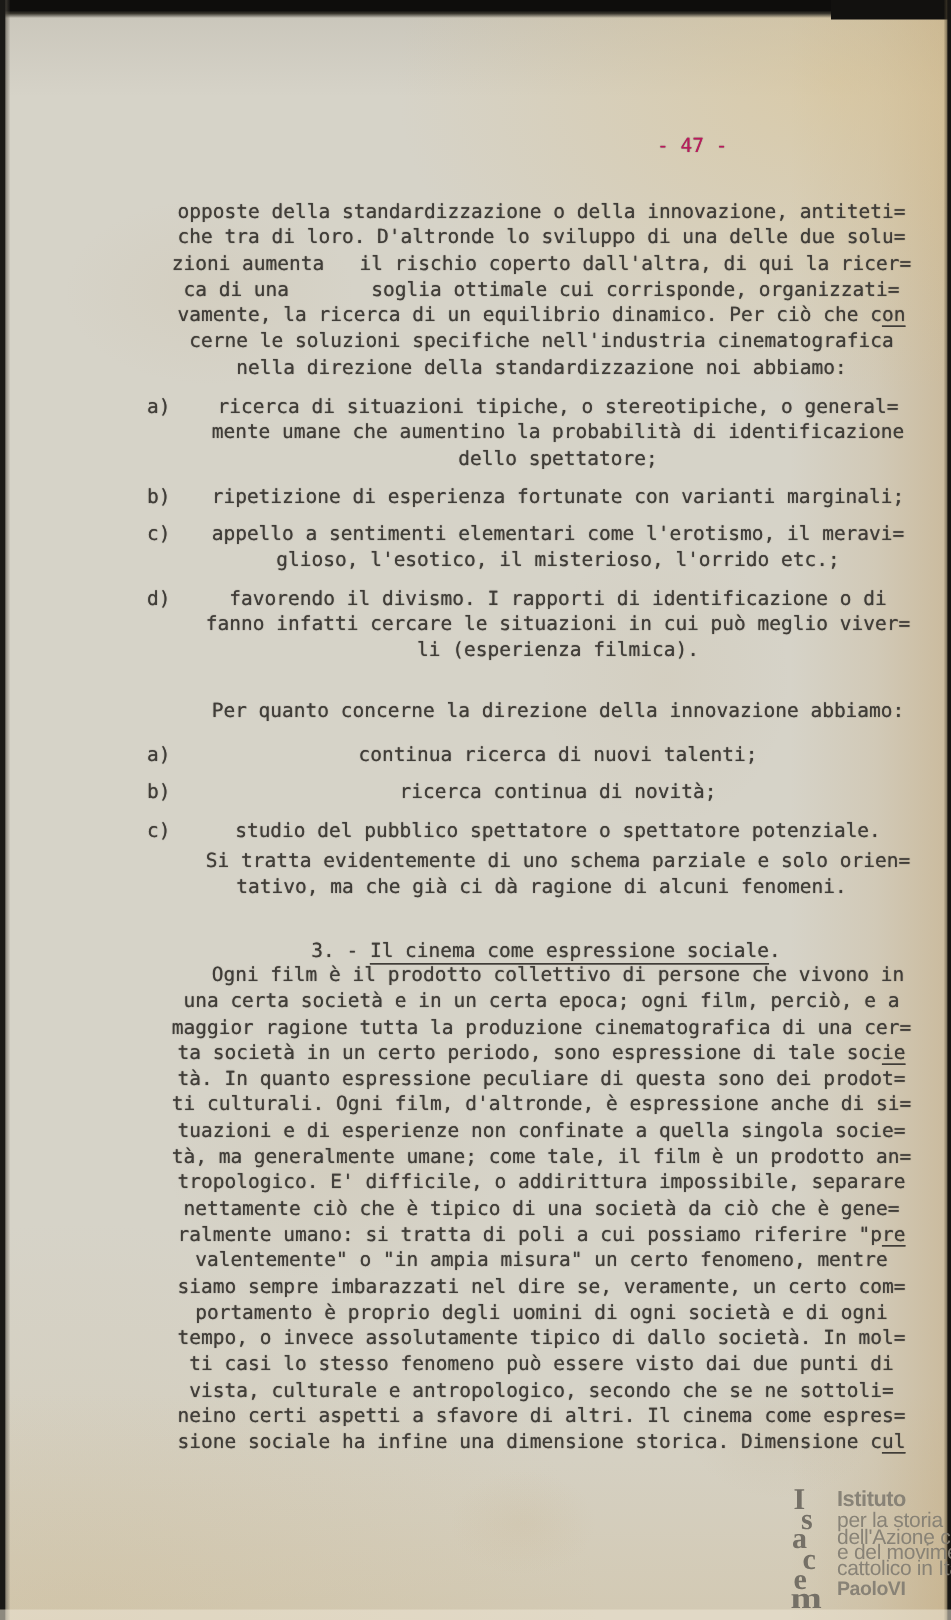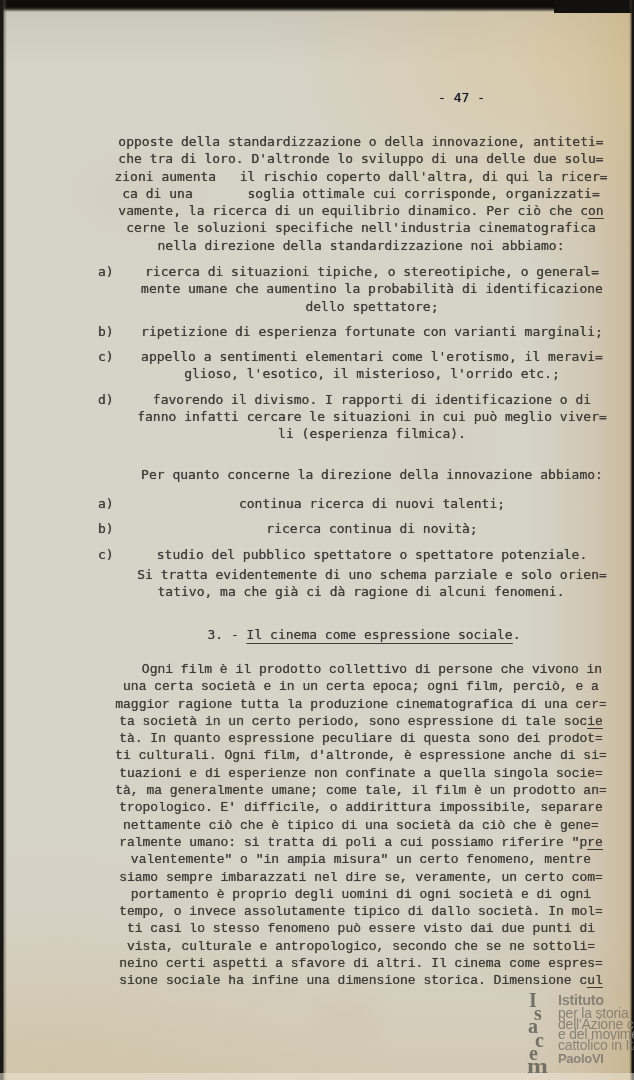--- a/index.html
+++ b/index.html
@@ -28,21 +28,21 @@
   }
   .edge-top{position:absolute;top:0;left:0;width:100%;height:12px;
     background:linear-gradient(180deg,#0e0d0c 0 7px,#39362e 9px,rgba(57,54,46,0) 12px);}
   .edge-top-right{position:absolute;top:0;right:0;width:80px;height:13px;background:#12110f;}
   .edge-left{position:absolute;top:0;left:0;width:7px;height:100%;
     background:linear-gradient(90deg,#1a1916 0 3px,rgba(90,85,75,0.55) 4px,rgba(90,85,75,0) 7px);}
   .edge-right{position:absolute;top:0;right:0;width:5px;height:100%;
     background:linear-gradient(270deg,#171512 0 2px,rgba(80,70,50,0.5) 3px,rgba(80,70,50,0) 5px);}
   .bottom-light{position:absolute;bottom:0;left:0;width:100%;height:7px;background:rgba(236,230,213,0.55);}
 
-  .pagenum{position:absolute;left:438px;top:90px;font-size:13px;color:#0f172a;
+  .pagenum{position:absolute;left:438px;top:90px;font-size:13px;color:#be185d;
     text-shadow:0 0 0.7px rgba(64,60,54,0.85);}
 
   .typed{position:absolute;left:98px;top:0;width:520px;color:#403d38;font-size:13px;
     line-height:17.3px;text-shadow:0 0 0.7px rgba(64,60,54,0.85);}
   .block{position:absolute;left:0;width:100%;text-align:center;}
   .line{white-space:pre;}
   .para .line{padding-left:6px;}
   .para .line.first{padding-left:28px;}
   .li{position:relative;padding-left:28px;margin-top:8px;}
   .li:first-child{margin-top:0;}
@@ -129,21 +129,21 @@
         <div class="li">
           <span class="lbl">c)</span>
           <div class="line"><span>studio del pubblico spettatore o spettatore potenziale.</span></div>
         </div>
       </div>
       <div class="block para" style="top: 566px;">
         <div class="line first"><span>Si tratta evidentemente di uno schema parziale e solo orien=</span></div>
         <div class="line"><span>tativo, ma che già ci dà ragione di alcuni fenomeni.</span></div>
       </div>
       <div class="block heading" style="top: 626px;"><span class="h-num">3. - </span><span class="h-text">Il cinema come espressione sociale</span><span class="h-dot">.</span></div>
-      <div class="block para" style="top: 661px; font-family: Liberation Mono, monospace;">
+      <div class="block para" style="top: 642px;">
         <div class="line first"><span>Ogni film è il prodotto collettivo di persone che vivono in</span></div>
         <div class="line"><span>una certa società e in un certa epoca; ogni film, perciò, e a</span></div>
         <div class="line"><span>maggior ragione tutta la produzione cinematografica di una cer=</span></div>
         <div class="line"><span>ta società in un certo periodo, sono espressione di tale soc</span><span class="uln">ie</span></div>
         <div class="line"><span>tà. In quanto espressione peculiare di questa sono dei prodot=</span></div>
         <div class="line"><span>ti culturali. Ogni film, d'altronde, è espressione anche di si=</span></div>
         <div class="line"><span>tuazioni e di esperienze non confinate a quella singola socie=</span></div>
         <div class="line"><span>tà, ma generalmente umane; come tale, il film è un prodotto an=</span></div>
         <div class="line"><span>tropologico. E' difficile, o addirittura impossibile, separare</span></div>
         <div class="line"><span>nettamente ciò che è tipico di una società da ciò che è gene=</span></div>

